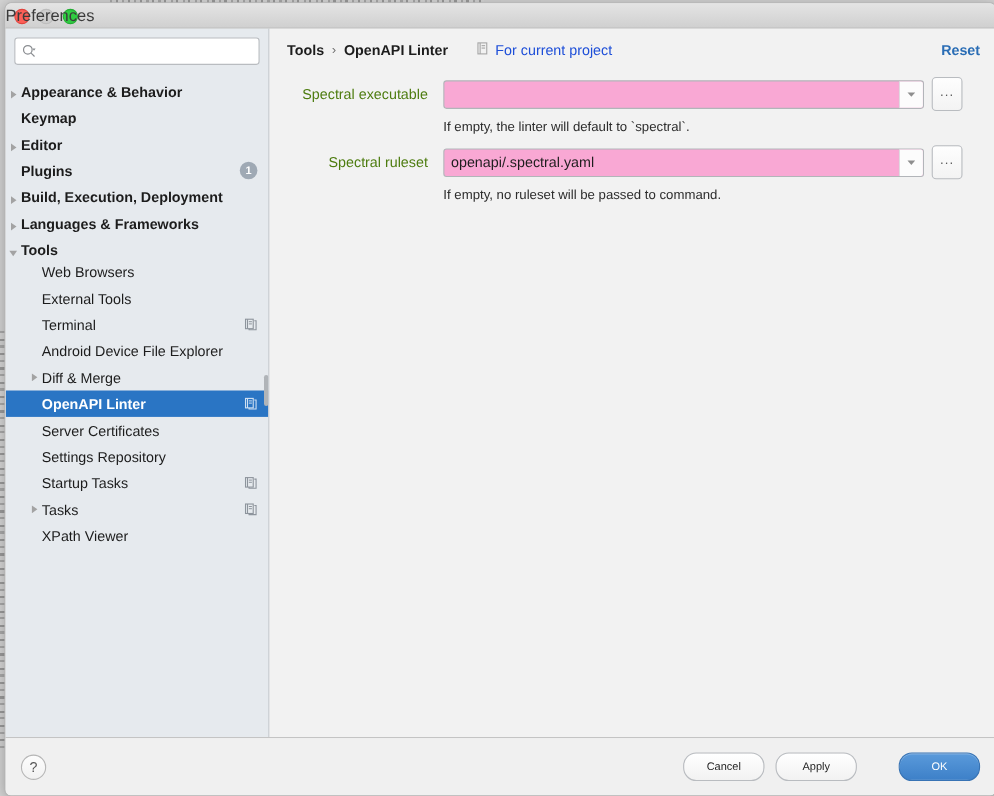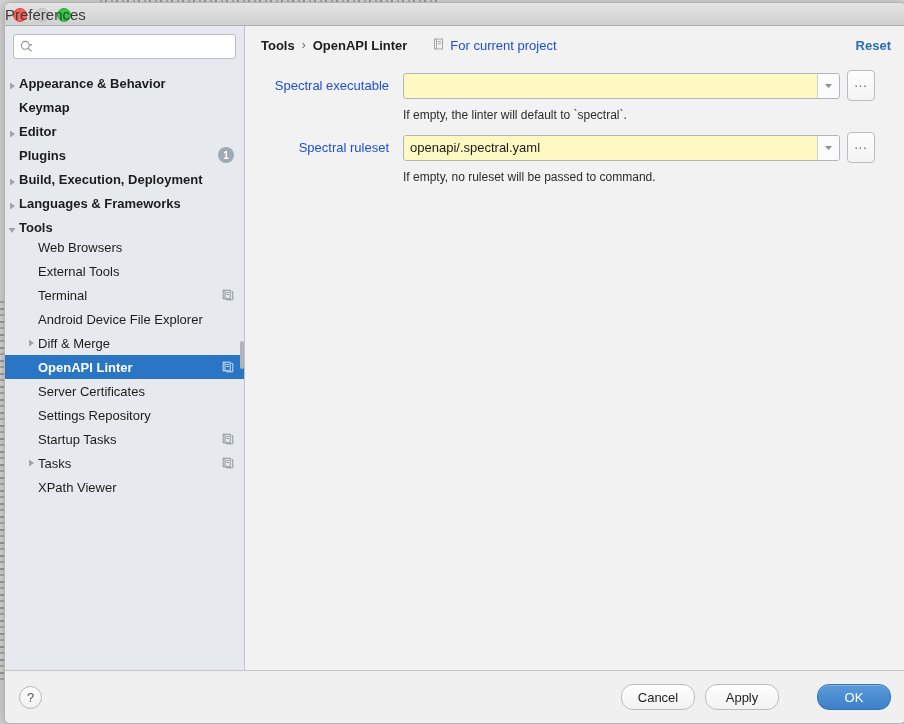--- a/index.html
+++ b/index.html
@@ -245,26 +245,26 @@
   .form-row {
     display: flex;
     align-items: center;
   }
   .form-label {
     width: 128px;
     flex: 0 0 128px;
     text-align: right;
     padding-right: 14px;
     font-size: 13px;
-    color: #1d4ed8;
+    color: #4d7c0f;
   }
   .combo {
     flex: 1 1 auto;
     height: 24px;
-    background: #fef9c3;
+    background: #f9a8d4;
     border: 1px solid #b2b5b9;
     border-radius: 3px;
     display: flex;
     align-items: stretch;
     min-width: 0;
   }
   .combo-input {
     flex: 1 1 auto;
     border: 0;
     outline: 0;
@@ -336,21 +336,21 @@
     gap: 10px;
   }
   .btn {
     min-width: 74px;
     height: 26px;
     padding: 0 14px;
     border-radius: 12px;
     border: 1px solid #b9bcc0;
     background: linear-gradient(#ffffff, #f2f2f2);
     font-family: "Liberation Sans", sans-serif;
-    font-size: 13px;
+    font-size: 10px;
     color: #1d1d1d;
     cursor: default;
     display: flex;
     align-items: center;
     justify-content: center;
   }
   .btn.primary {
     background: linear-gradient(#5a9adb, #3d80c8);
     border: 1px solid #3773b4;
     color: #ffffff;

